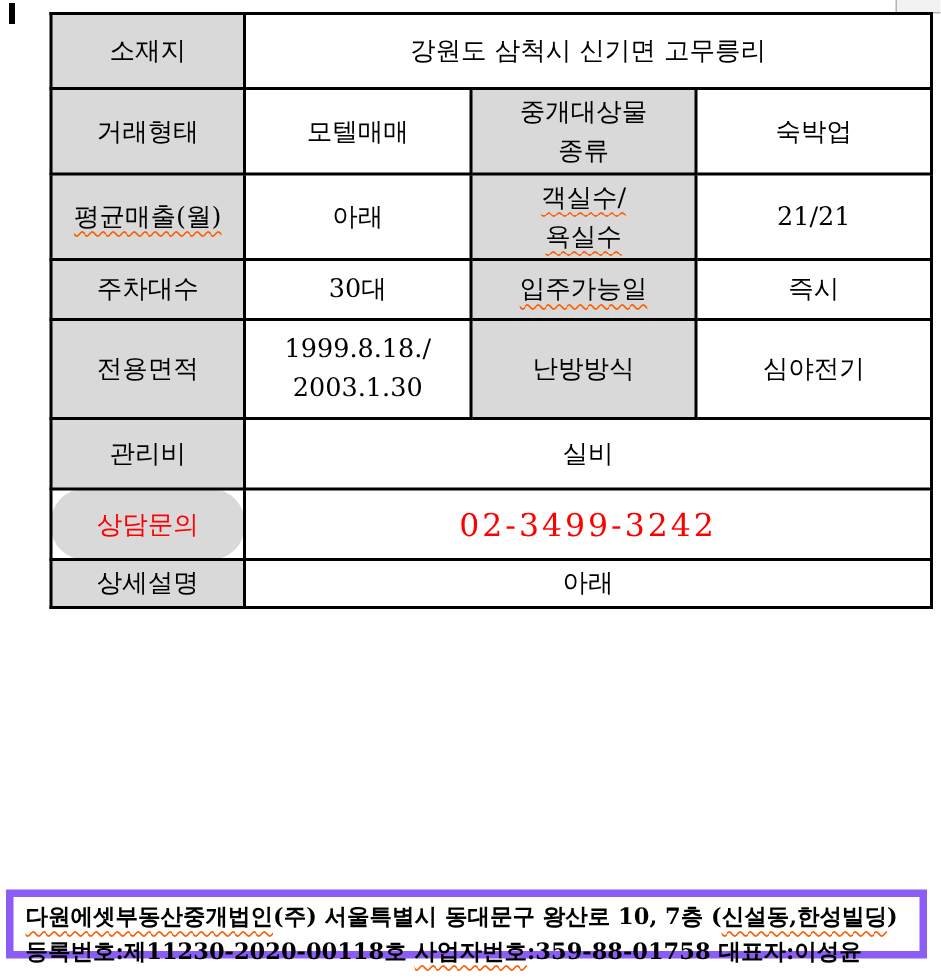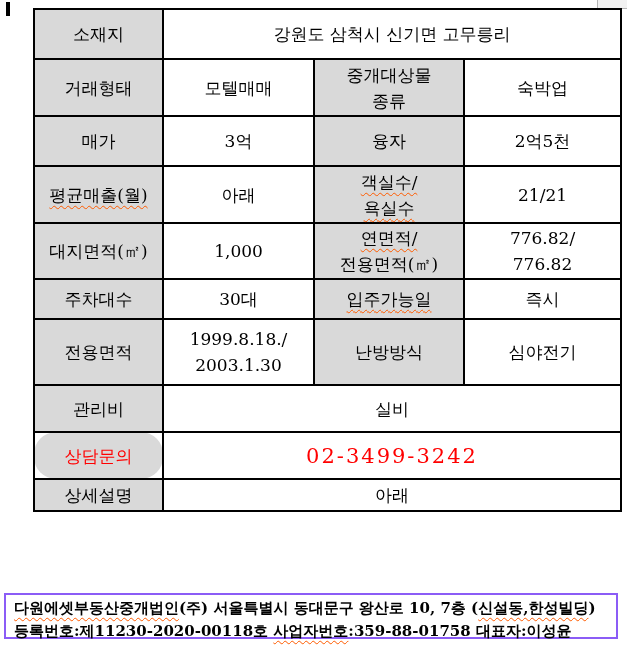--- a/index.html
+++ b/index.html
@@ -55,21 +55,21 @@
   .red { color: #ff0000; border-radius: 22px; }
   td.phone .ln {
     font-size: 21px;
     letter-spacing: 2px;
     color: #ff0000;
   }
 
   .footer-box {
     position: absolute; left: 4px; top: 593px;
     width: 614px; height: 46px;
-    border: 2px solid #8b5cf6;
+    border: 5px solid #8b5cf6;
     background: #ffffff;
     padding: 2px 0 0 8px;
     box-sizing: border-box;
     font-weight: bold;
     font-size: 15px;
     text-align: left;
   }
   .f-line { line-height: 23px; white-space: nowrap; }
 </style>
 </head>
@@ -105,67 +105,37 @@
         </td>
     <td class="lab">
       <div class="ln">중개대상물</div>
       <div class="ln">종류</div>
     </td>
     <td class="val">
           <div class="ln">숙박업</div>
         </td>
   </tr>
 
-  <tr style="height:50px">
-    <td class="lab">
-          <div class="ln">매가</div>
-        </td>
-    <td class="val">
-          <div class="ln">3억</div>
-        </td>
-    <td class="lab">
-          <div class="ln">융자</div>
-        </td>
-    <td class="val">
-          <div class="ln">2억5천</div>
-        </td>
-  </tr>
 
   <tr style="height:57px">
     <td class="lab">
           <div class="ln sq">평균매출(월)</div>
         </td>
     <td class="val">
           <div class="ln">아래</div>
         </td>
     <td class="lab">
       <div class="ln sq">객실수/</div>
       <div class="ln sq">욕실수</div>
     </td>
     <td class="val">
           <div class="ln">21/21</div>
         </td>
   </tr>
 
-  <tr style="height:56px">
-    <td class="lab">
-          <div class="ln">대지면적(㎡)</div>
-        </td>
-    <td class="val">
-          <div class="ln">1,000</div>
-        </td>
-    <td class="lab">
-      <div class="ln sq">연면적/</div>
-      <div class="ln">전용면적(㎡)</div>
-    </td>
-    <td class="val">
-      <div class="ln">776.82/</div>
-      <div class="ln">776.82</div>
-    </td>
-  </tr>
 
 
   <tr style="height:40px">
     <td class="lab">
           <div class="ln">주차대수</div>
         </td>
     <td class="val">
           <div class="ln">30대</div>
         </td>
     <td class="lab">

